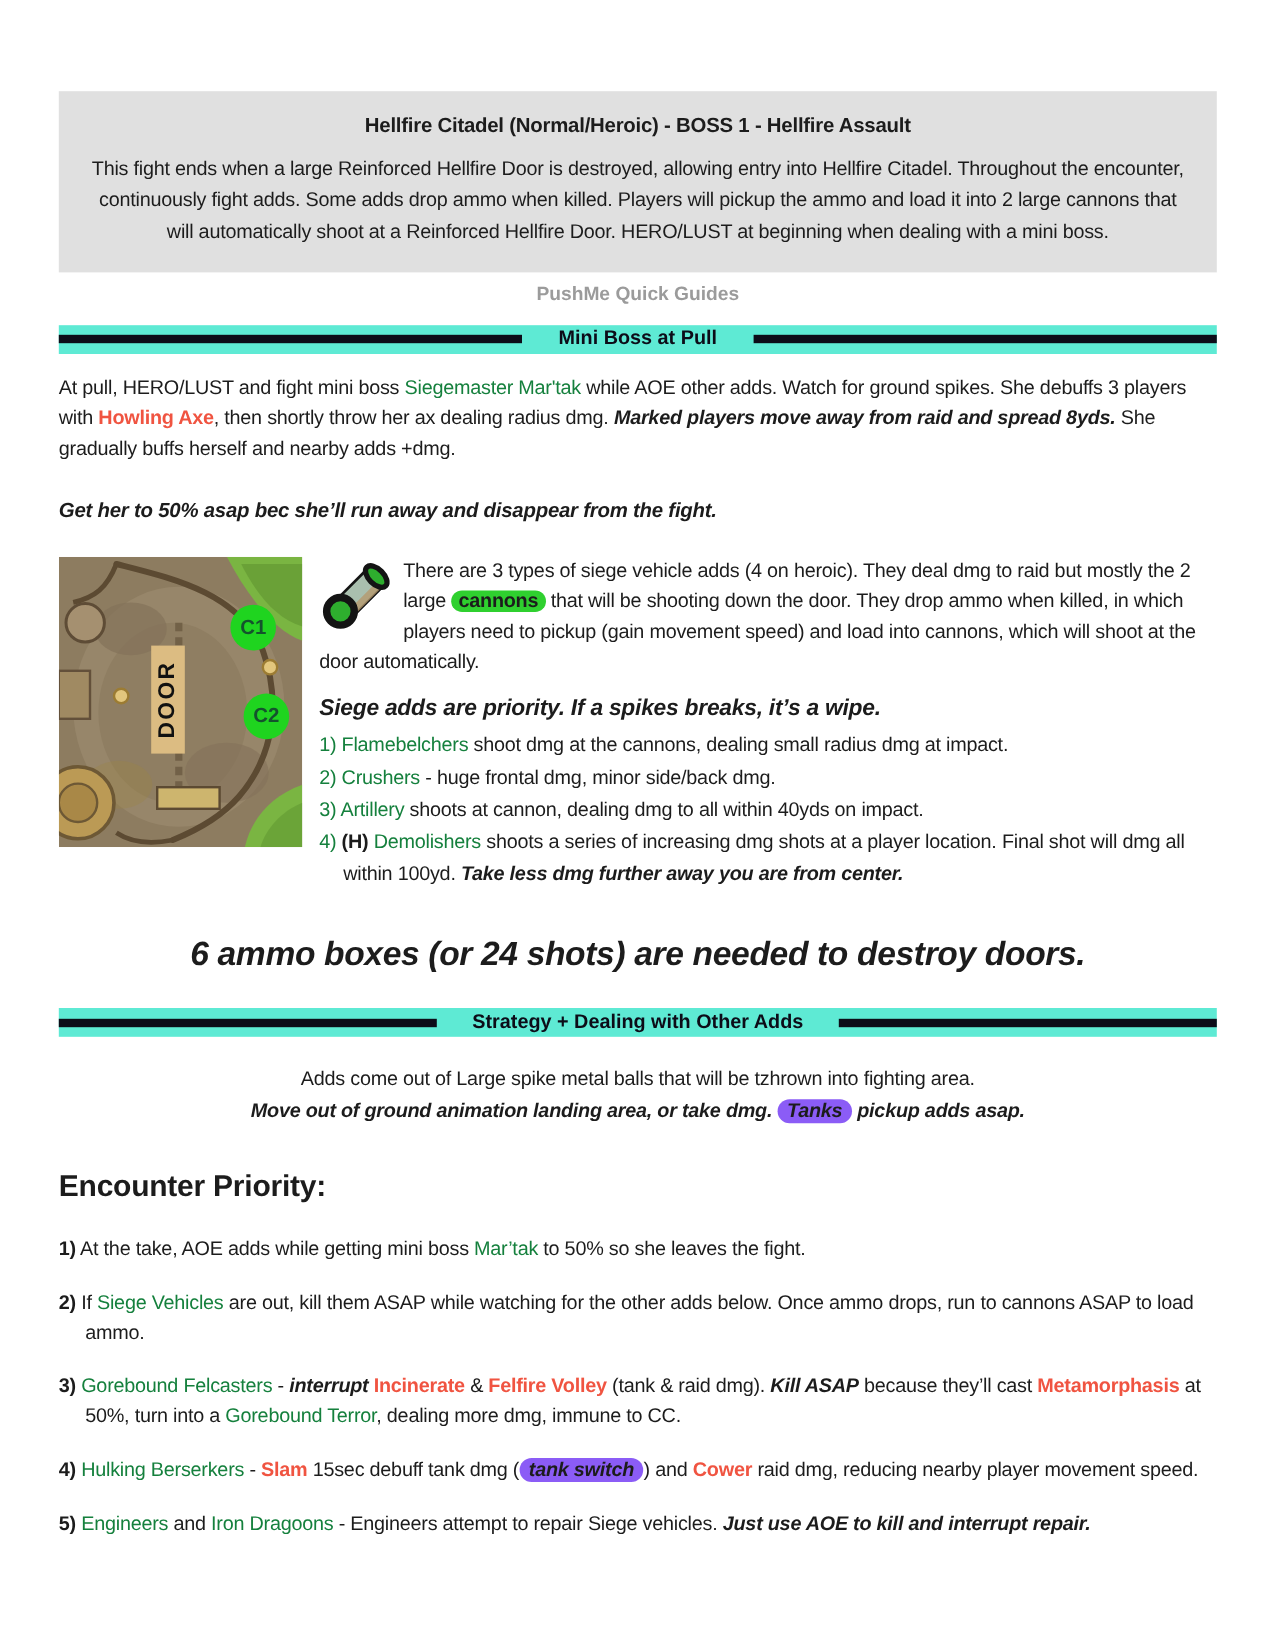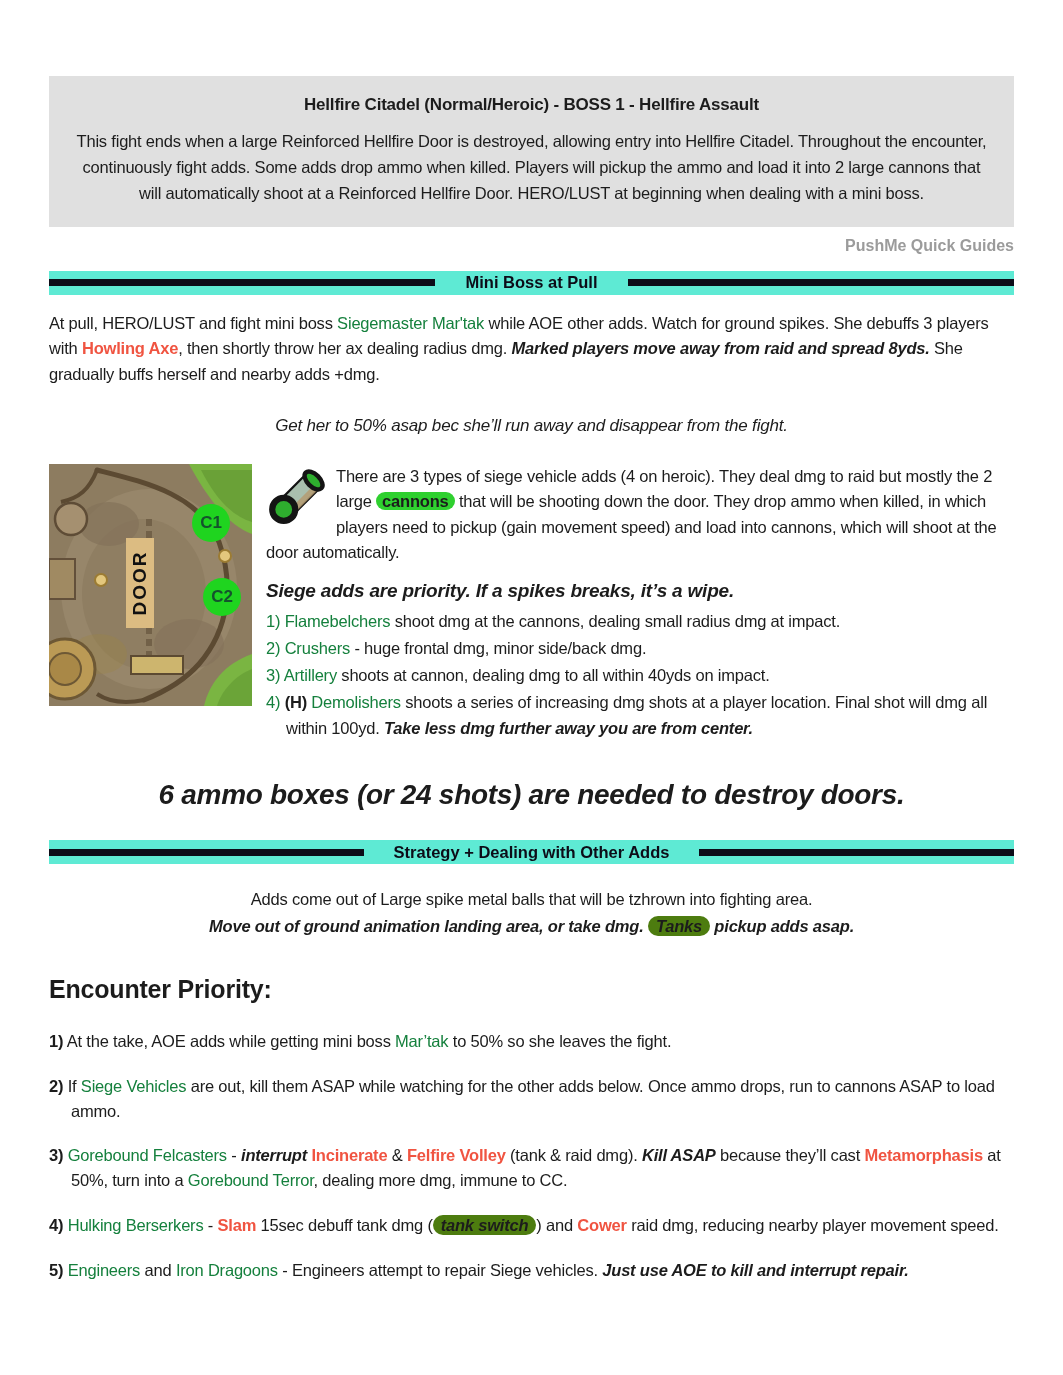--- a/index.html
+++ b/index.html
@@ -13,21 +13,21 @@
 
   
   .intro-box{
     background:#e0e0e0;
     padding:16px 26px 20px 26px;
     text-align:center;
   }
   .intro-title{font-weight:700; font-size:17px; margin:0 0 10px 0;}
   .intro-body{font-size:16.5px; line-height:1.58; margin:0; letter-spacing:-0.2px;}
 
-  .brand-row{text-align:right; margin:10px 0 14px 0;}
+  .brand-row{text-align:center; margin:10px 0 14px 0;}
   .brand{color:#9b9b9b; font-weight:700; font-size:16px;}
 
   
   .section-bar{
     background:#5eead4;
     height:24px;
     display:flex;
     align-items:center;
     gap:30px;
     margin:16px 0 0 0;
@@ -35,25 +35,25 @@
   .bar-line{flex:1; height:7px; background:#0c0c18;}
   .bar-title{font-weight:700; font-size:16.5px; white-space:nowrap; color:#0c0c18;}
 
   
   p,.para{font-size:16.5px; line-height:1.55; letter-spacing:-0.2px;}
   .r-purple{color:#15803d; font-weight:400;}
   .r-red{color:#f05441; font-weight:700;}
   .r-b{font-weight:700;}
   .r-bi{font-weight:700; font-style:italic;}
   .r-hlg{background:#2fd02f; padding:0 6px; border-radius:10px; font-weight:700;}
-  .r-hlt{background:#4d7c0f; padding:1px 8px; border-radius:11px; font-weight:700; font-style:italic;}
+  .r-hlt{background:#8b5cf6; padding:1px 8px; border-radius:11px; font-weight:700; font-style:italic;}
 
   .para-main{margin:16px 0 0 0;}
   .callout-center{
-    text-align:center; font-weight:400; font-style:italic;
+    text-align:left; font-weight:700; font-style:italic;
     font-size:17px; margin:26px 0 24px 0;
   }
 
   
   .door-row{display:flex; margin-top:24px;}
   .map{
     position:relative; width:203px; height:242px; flex:none;
     overflow:hidden;
   }
   .door-label{

